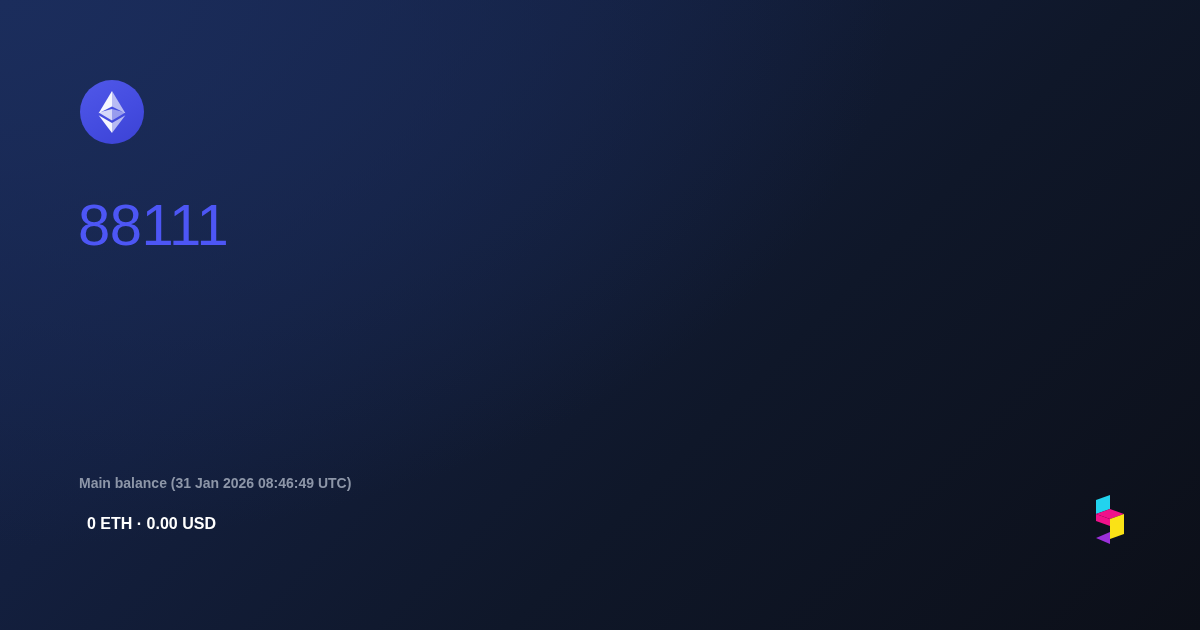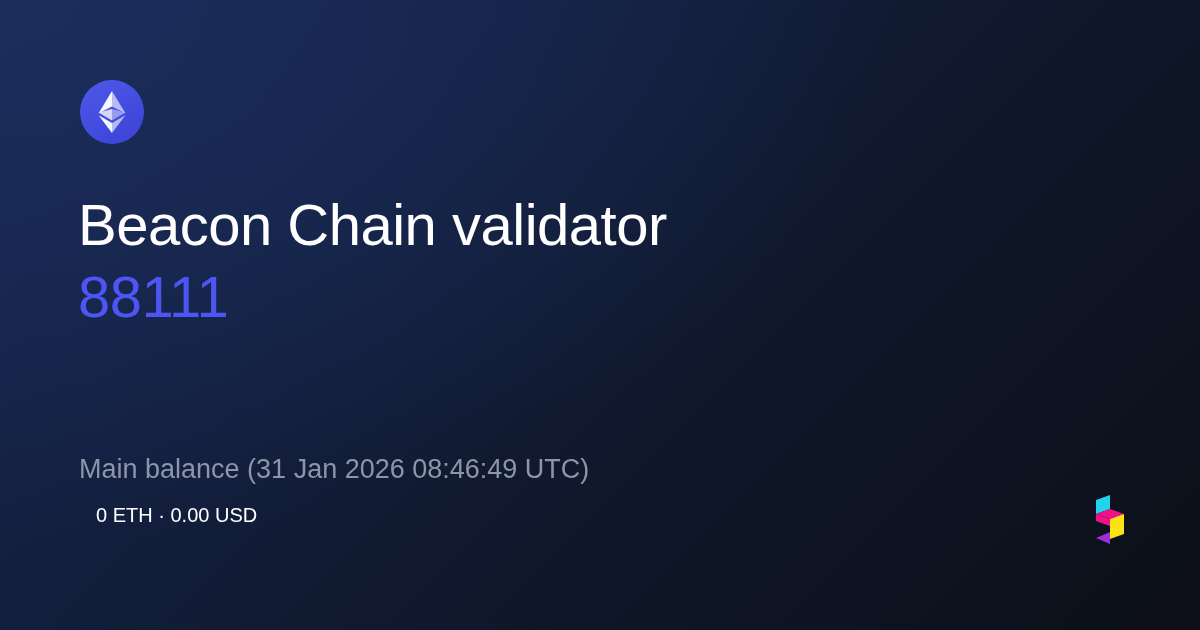--- a/index.html
+++ b/index.html
@@ -64,32 +64,32 @@
   }
 
   
   #balance-block {
     position: absolute;
     left: 79px;
     bottom: 84px;
     width: 900px;
   }
   #balance-label {
-    font-size: 27px;
+    font-size: 14px;
     line-height: 30px;
-    font-weight: 400;
+    font-weight: 700;
     color: #8d96a8;
     margin: 0 0 12px 0;
   }
   #balance-value {
-    font-size: 20px;
+    font-size: 16px;
     line-height: 28px;
-    font-weight: 400;
+    font-weight: 700;
     color: #ffffff;
-    margin: 17px;
+    margin: 8px;
     white-space: pre;
   }
 
   
   #brand-mark {
     position: absolute;
     right: 72px;
     bottom: 78px;
     width: 36px;
     height: 58px;
@@ -111,21 +111,20 @@
         <polygon points="15,18.9 15,30.4 28.4,22.6" fill="#ffffff" fill-opacity="0.45"></polygon>
         <polygon points="15,18.9 1.6,22.6 15,30.4" fill="#ffffff" fill-opacity="0.78"></polygon>
 
         <polygon points="15,32.9 15,43 28.4,25.2" fill="#ffffff" fill-opacity="0.62"></polygon>
         <polygon points="15,32.9 1.6,25.2 15,43" fill="#ffffff" fill-opacity="0.95"></polygon>
       </svg>
     </span>
   </div>
 
   <h1 id="headline">
-    <span class="title-line">Beacon Chain validator</span>
     <span class="index-line">88111</span>
   </h1>
 
   <div id="balance-block">
     <p id="balance-label">Main balance (31 Jan 2026 08:46:49 UTC)</p>
     <p id="balance-value">0 ETH · 0.00 USD</p>
   </div>
 
   <div id="brand-mark">
     <svg width="36" height="58" viewBox="0 0 36 58" aria-hidden="true">

